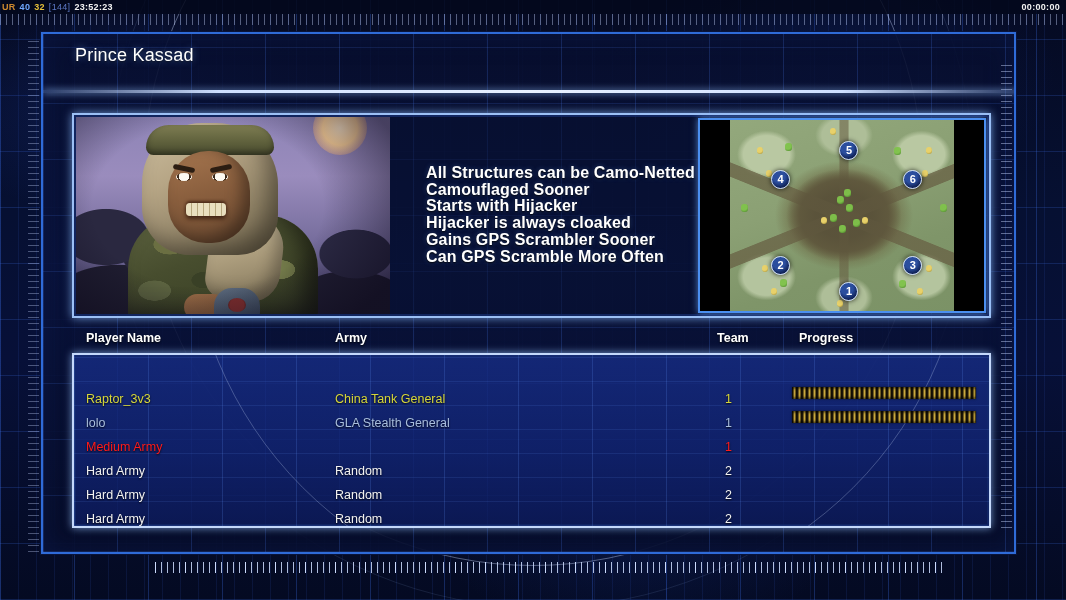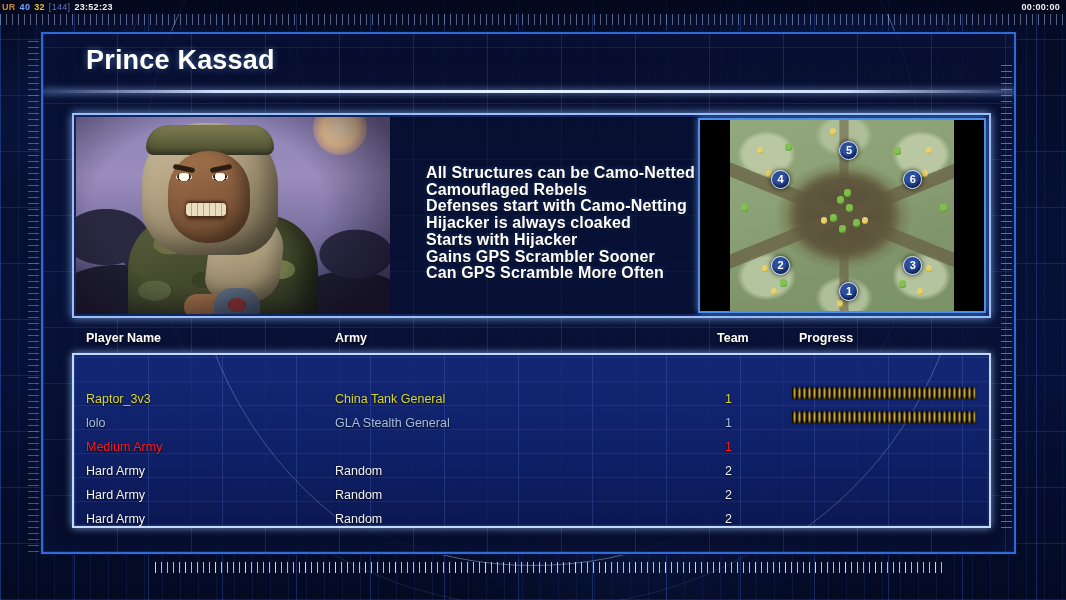--- a/index.html
+++ b/index.html
@@ -105,22 +105,22 @@
     background-image:
       repeating-linear-gradient(90deg, rgba(70,120,235,.22) 0 1px, transparent 1px 74px),
       repeating-linear-gradient(0deg, rgba(70,120,235,.16) 0 1px, transparent 1px 56px);
   }
 
   
   .titlebar{
     position:absolute; left:0; top:0; width:975px; height:56px;
   }
   .title-text{
-    position:absolute; left:43px; top:11px;
-    font-size:27px; color:#ffffff; font-weight:700;
+    position:absolute; left:32px; top:11px;
+    font-size:18px; color:#ffffff; font-weight:400;
     letter-spacing:.2px;
     text-shadow:0 0 7px rgba(120,170,255,.55), 0 1px 2px rgba(0,0,0,.9);
   }
   .title-underline{
     position:absolute; left:0; top:56px; width:975px; height:3px;
     background:linear-gradient(90deg, rgba(140,185,255,.25), #cfe0ff 18%, #e8f0ff 50%, #cfe0ff 82%, rgba(140,185,255,.25));
     box-shadow:0 0 7px rgba(150,195,255,.85);
   }
 
   
@@ -397,24 +397,23 @@
             <div class="p-teeth"></div>
           </div>
           <div class="p-hand"></div>
           <div class="p-teapot"></div>
         </div>
         <div class="p-vignette"></div>
       </div>
 
       <ul class="abilities">
         <li>All Structures can be Camo-Netted</li>
-        <li>Camouflaged Rebels</li>
-        <li>Defenses start with Camo-Netting</li>
+        <li>Camouflaged Sooner</li>
+        <li>Starts with Hijacker</li>
         <li>Hijacker is always cloaked</li>
-        <li>Starts with Hijacker</li>
         <li>Gains GPS Scrambler Sooner</li>
         <li>Can GPS Scramble More Often</li>
       </ul>
 
       <div class="minimap">
         <div class="mm-terrain">
           <div class="mm-roads"></div>
           <div class="mm-trees">
             <i style="left:24%;top:12%"></i>
               <i style="left:72%;top:14%"></i>

